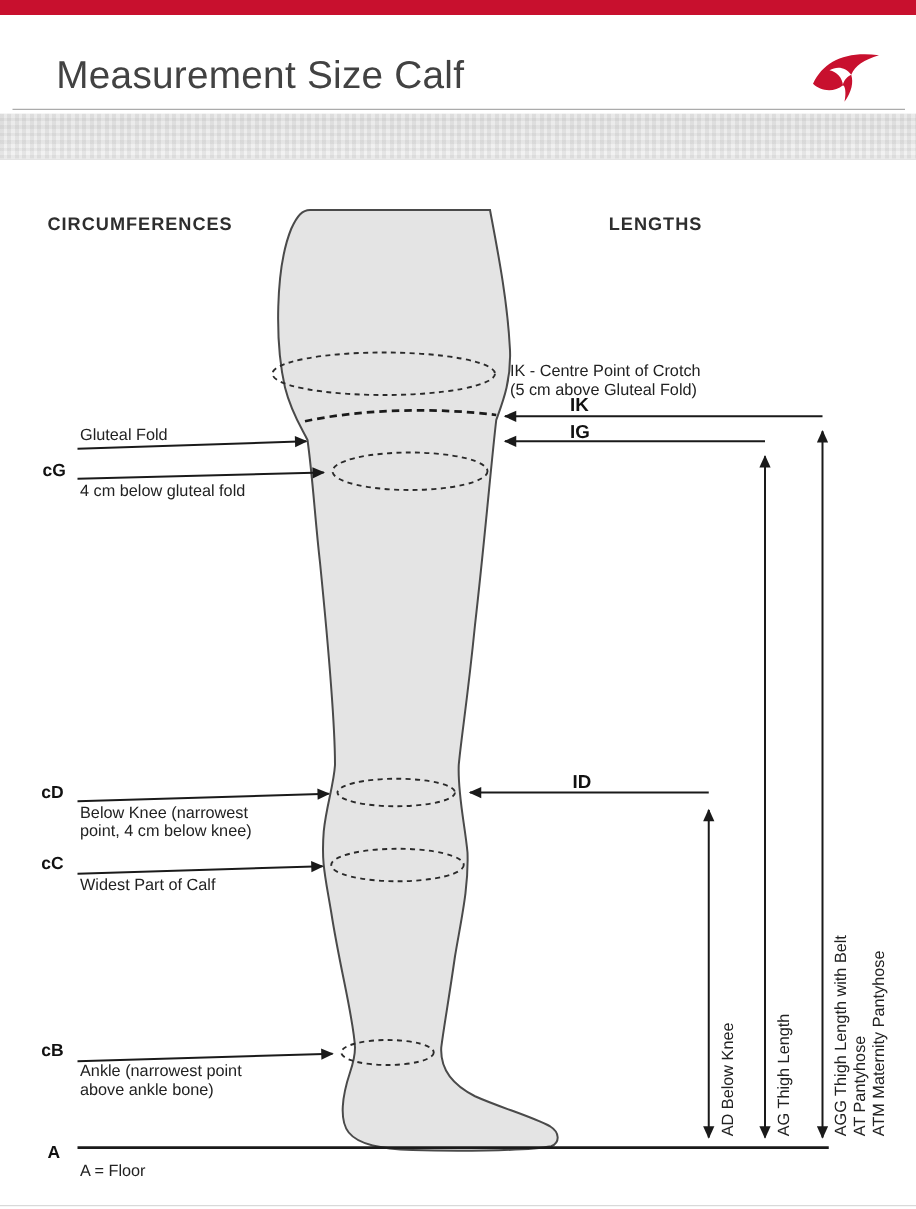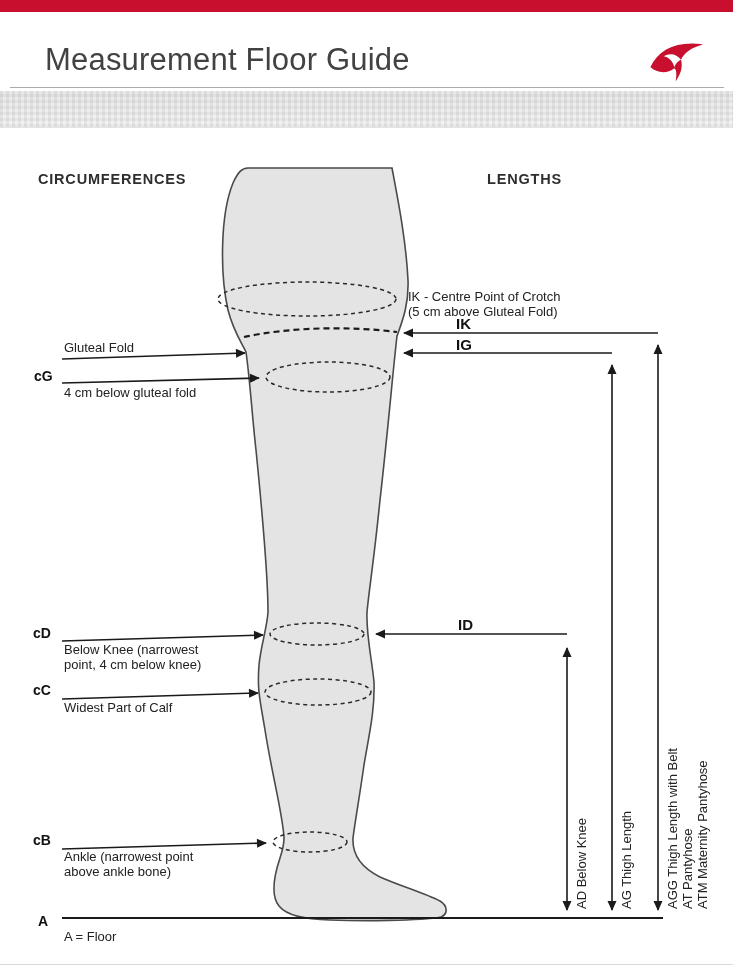--- a/index.html
+++ b/index.html
@@ -31,21 +31,21 @@
   .code{font-size:14px;font-weight:bold;fill:#111;}
   .codeL{font-size:15px;font-weight:bold;fill:#111;}
   .head{font-size:14.5px;font-weight:bold;fill:#2e2e2e;letter-spacing:.8px;}
   .vt{font-size:13px;fill:#222;}
 </style>
 </head>
 <body>
 
 <div class="topbar"></div>
 
-<div class="page-title">Measurement Floor Guide</div>
+<div class="page-title">Measurement Size Calf</div>
 
 <svg class="logo" viewBox="0 0 100 80" aria-hidden="true">
   <path d="M4 50 C 18 20 48 6 92 12 C 72 18 60 26 55 38 C 48 28 36 26 26 32 C 36 34 43 42 44 52 C 32 62 14 60 4 50 Z"></path>
   <path d="M55 38 C 58 48 56 60 46 74 C 49 60 46 50 43 53 C 46 44 50 40 55 38 Z"></path>
 </svg>
 
 <div class="rule"></div>
 <div class="band"></div>
 
 <svg class="diagram" width="733" height="967" viewBox="0 0 733 967">

